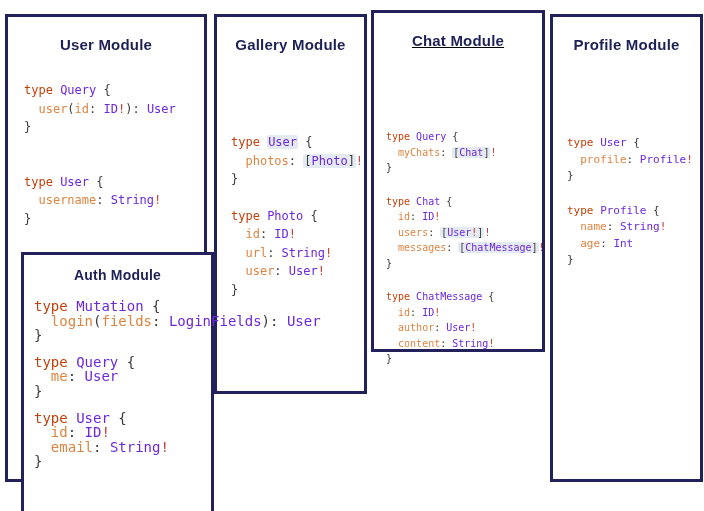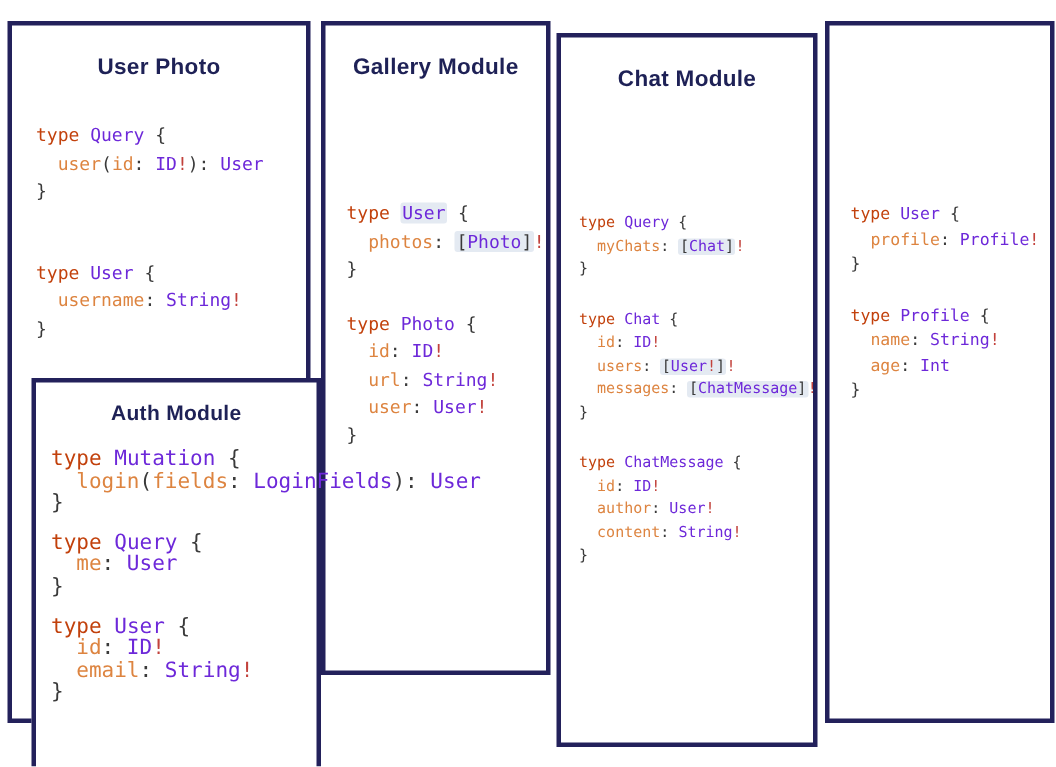--- a/index.html
+++ b/index.html
@@ -1,22 +1,22 @@
 <!DOCTYPE html>
 <html><head>
 <meta charset="utf-8">
 <style>
   html,body{margin:0;padding:0;background:#ffffff;}
   #canvas{position:relative;width:704px;height:511px;background:#ffffff;overflow:hidden;
           font-family:"Liberation Sans",sans-serif;}
   .panel{position:absolute;background:#ffffff;border:3px solid #23215b;box-sizing:border-box;}
   #p-user   {left:5px;  top:14px;  width:202px;height:468px;z-index:1;}
   #p-auth   {left:21px;  top:252px; width:193px;height:270px;z-index:3;}
-  #p-gallery{left:214px;top:14px;  width:153px;height:436px;}
-  #p-chat   {left:371px;top:22px;  width:174px;height:476px;}
+  #p-gallery{left:214px;top:14px;  width:153px;height:380px;}
+  #p-chat   {left:371px;top:10px;  width:174px;height:342px;text-decoration:underline;}
   #p-profile{left:550px;top:14px;  width:153px;height:468px;}
   .ptitle{margin-top:19px;text-align:center;font-weight:bold;color:#1e2156;
           font-size:15px;letter-spacing:.2px;}
   #p-auth .ptitle{margin-top:12px;font-size:14px;}
   .code{position:absolute;font-family:"DejaVu Sans Mono","Liberation Mono",monospace;
         white-space:pre;color:#3a3a3a;}
   #p-user .code   {left:16px;top:64px; font-size:12px;line-height:18.5px;}
   #p-user .block  {margin-bottom:36px;}
   #p-auth .code   {left:10px;top:44px; font-size:14px; line-height:14.6px;}
   #p-auth .block  {margin-bottom:12px;}
@@ -32,36 +32,37 @@
   .tk-pun {color:#3a3a3a;}
   .tk-bang{color:#c2423c;}
   .hl{background:#e4eaf2;border-radius:2px;padding:0 1px;}
 </style>
 </head>
 <body>
 
 <div id="canvas">
 
   <div class="panel" id="p-user">
-    <div class="ptitle">User Photo</div>
+    <div class="ptitle">User Module</div>
     <div class="code"><div class="block"><div class="line"><span class="tk-kw">type </span><span class="tk-typ">Query </span><span class="tk-pun">{</span></div><div class="line"><span class="tk-pun">  </span><span class="tk-fld">user</span><span class="tk-pun">(</span><span class="tk-fld">id</span><span class="tk-pun">: </span><span class="tk-typ">ID</span><span class="tk-bang">!</span><span class="tk-pun">): </span><span class="tk-typ">User</span></div><div class="line"><span class="tk-pun">}</span></div></div><div class="block"><div class="line"><span class="tk-kw">type </span><span class="tk-typ">User </span><span class="tk-pun">{</span></div><div class="line"><span class="tk-pun">  </span><span class="tk-fld">username</span><span class="tk-pun">: </span><span class="tk-typ">String</span><span class="tk-bang">!</span></div><div class="line"><span class="tk-pun">}</span></div></div></div>
   </div>
 
   <div class="panel" id="p-auth">
     <div class="ptitle">Auth Module</div>
     <div class="code"><div class="block"><div class="line"><span class="tk-kw">type </span><span class="tk-typ">Mutation </span><span class="tk-pun">{</span></div><div class="line"><span class="tk-pun">  </span><span class="tk-fld">login</span><span class="tk-pun">(</span><span class="tk-fld">fields</span><span class="tk-pun">: </span><span class="tk-typ">LoginFields</span><span class="tk-pun">): </span><span class="tk-typ">User</span></div><div class="line"><span class="tk-pun">}</span></div></div><div class="block"><div class="line"><span class="tk-kw">type </span><span class="tk-typ">Query </span><span class="tk-pun">{</span></div><div class="line"><span class="tk-pun">  </span><span class="tk-fld">me</span><span class="tk-pun">: </span><span class="tk-typ">User</span></div><div class="line"><span class="tk-pun">}</span></div></div><div class="block"><div class="line"><span class="tk-kw">type </span><span class="tk-typ">User </span><span class="tk-pun">{</span></div><div class="line"><span class="tk-pun">  </span><span class="tk-fld">id</span><span class="tk-pun">: </span><span class="tk-typ">ID</span><span class="tk-bang">!</span></div><div class="line"><span class="tk-pun">  </span><span class="tk-fld">email</span><span class="tk-pun">: </span><span class="tk-typ">String</span><span class="tk-bang">!</span></div><div class="line"><span class="tk-pun">}</span></div></div></div>
   </div>
 
   <div class="panel" id="p-gallery">
     <div class="ptitle">Gallery Module</div>
     <div class="code"><div class="block"><div class="line"><span class="tk-kw">type </span><span class="hl"><span class="tk-typ">User</span></span><span class="tk-pun"> {</span></div><div class="line"><span class="tk-pun">  </span><span class="tk-fld">photos</span><span class="tk-pun">: </span><span class="hl"><span class="tk-pun">[</span><span class="tk-typ">Photo</span><span class="tk-pun">]</span></span><span class="tk-bang">!</span></div><div class="line"><span class="tk-pun">}</span></div></div><div class="block"><div class="line"><span class="tk-kw">type </span><span class="tk-typ">Photo </span><span class="tk-pun">{</span></div><div class="line"><span class="tk-pun">  </span><span class="tk-fld">id</span><span class="tk-pun">: </span><span class="tk-typ">ID</span><span class="tk-bang">!</span></div><div class="line"><span class="tk-pun">  </span><span class="tk-fld">url</span><span class="tk-pun">: </span><span class="tk-typ">String</span><span class="tk-bang">!</span></div><div class="line"><span class="tk-pun">  </span><span class="tk-fld">user</span><span class="tk-pun">: </span><span class="tk-typ">User</span><span class="tk-bang">!</span></div><div class="line"><span class="tk-pun">}</span></div></div></div>
   </div>
 
   <div class="panel" id="p-chat">
     <div class="ptitle">Chat Module</div>
     <div class="code"><div class="block"><div class="line"><span class="tk-kw">type </span><span class="tk-typ">Query </span><span class="tk-pun">{</span></div><div class="line"><span class="tk-pun">  </span><span class="tk-fld">myChats</span><span class="tk-pun">: </span><span class="hl"><span class="tk-pun">[</span><span class="tk-typ">Chat</span><span class="tk-pun">]</span></span><span class="tk-bang">!</span></div><div class="line"><span class="tk-pun">}</span></div></div><div class="block"><div class="line"><span class="tk-kw">type </span><span class="tk-typ">Chat </span><span class="tk-pun">{</span></div><div class="line"><span class="tk-pun">  </span><span class="tk-fld">id</span><span class="tk-pun">: </span><span class="tk-typ">ID</span><span class="tk-bang">!</span></div><div class="line"><span class="tk-pun">  </span><span class="tk-fld">users</span><span class="tk-pun">: </span><span class="hl"><span class="tk-pun">[</span><span class="tk-typ">User</span><span class="tk-bang">!</span><span class="tk-pun">]</span></span><span class="tk-bang">!</span></div><div class="line"><span class="tk-pun">  </span><span class="tk-fld">messages</span><span class="tk-pun">: </span><span class="hl"><span class="tk-pun">[</span><span class="tk-typ">ChatMessage</span><span class="tk-pun">]</span></span><span class="tk-bang">!</span></div><div class="line"><span class="tk-pun">}</span></div></div><div class="block"><div class="line"><span class="tk-kw">type </span><span class="tk-typ">ChatMessage </span><span class="tk-pun">{</span></div><div class="line"><span class="tk-pun">  </span><span class="tk-fld">id</span><span class="tk-pun">: </span><span class="tk-typ">ID</span><span class="tk-bang">!</span></div><div class="line"><span class="tk-pun">  </span><span class="tk-fld">author</span><span class="tk-pun">: </span><span class="tk-typ">User</span><span class="tk-bang">!</span></div><div class="line"><span class="tk-pun">  </span><span class="tk-fld">content</span><span class="tk-pun">: </span><span class="tk-typ">String</span><span class="tk-bang">!</span></div><div class="line"><span class="tk-pun">}</span></div></div></div>
   </div>
 
   <div class="panel" id="p-profile">
+    <div class="ptitle">Profile Module</div>
     <div class="code"><div class="block"><div class="line"><span class="tk-kw">type </span><span class="tk-typ">User </span><span class="tk-pun">{</span></div><div class="line"><span class="tk-pun">  </span><span class="tk-fld">profile</span><span class="tk-pun">: </span><span class="tk-typ">Profile</span><span class="tk-bang">!</span></div><div class="line"><span class="tk-pun">}</span></div></div><div class="block"><div class="line"><span class="tk-kw">type </span><span class="tk-typ">Profile </span><span class="tk-pun">{</span></div><div class="line"><span class="tk-pun">  </span><span class="tk-fld">name</span><span class="tk-pun">: </span><span class="tk-typ">String</span><span class="tk-bang">!</span></div><div class="line"><span class="tk-pun">  </span><span class="tk-fld">age</span><span class="tk-pun">: </span><span class="tk-typ">Int</span></div><div class="line"><span class="tk-pun">}</span></div></div></div>
   </div>
 
 </div>
 
 </body></html>

